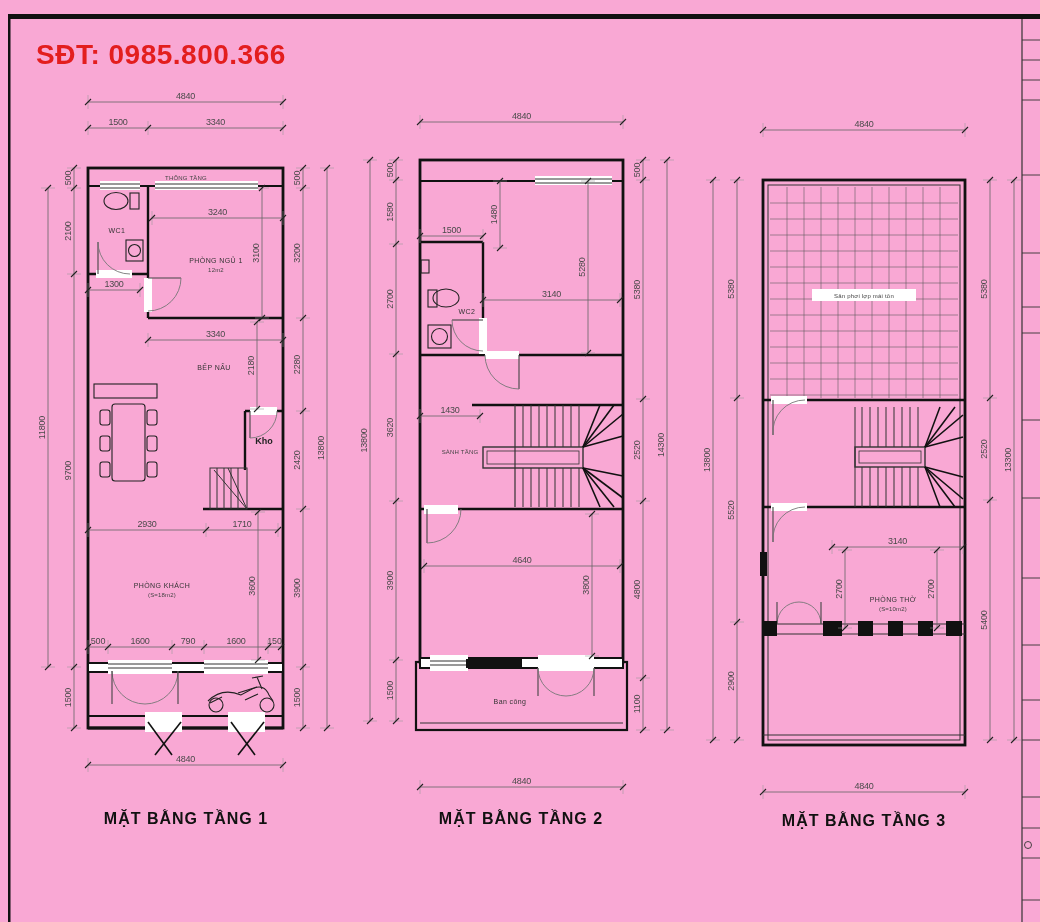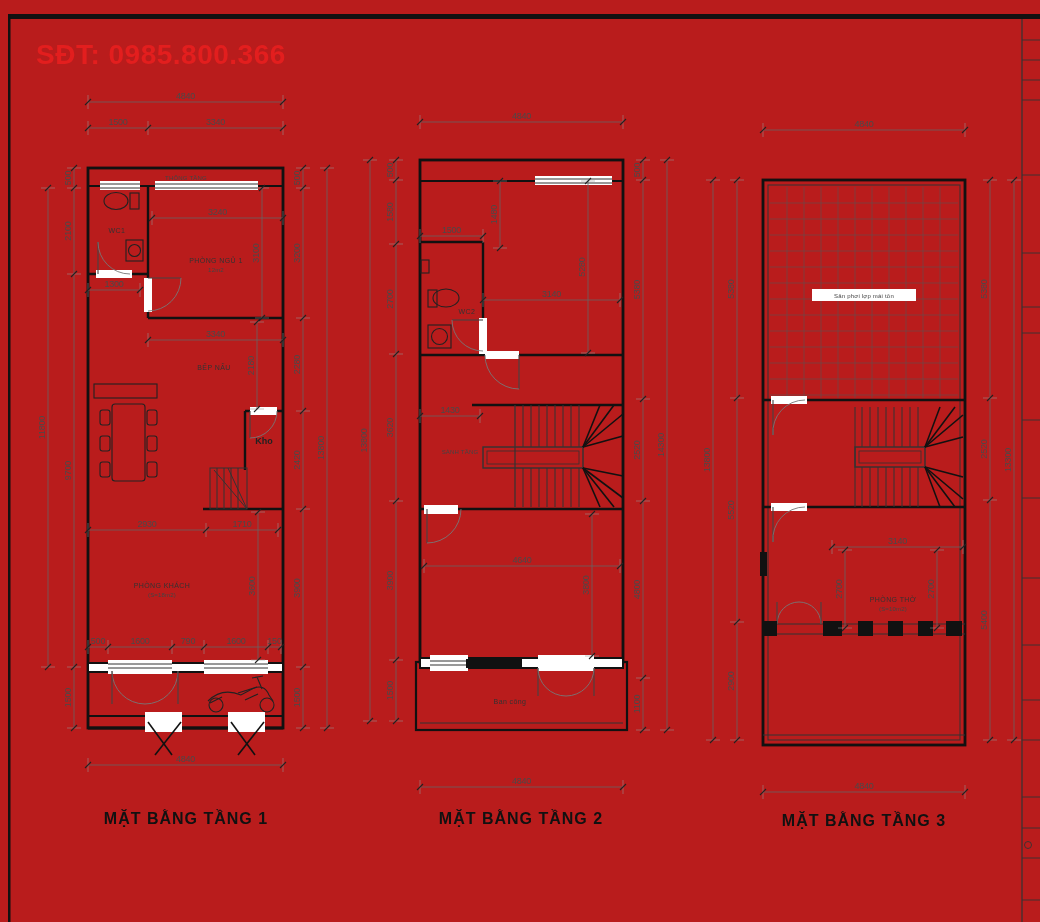--- a/index.html
+++ b/index.html
@@ -1,16 +1,16 @@
 <!DOCTYPE html>
 <html><head>
 <meta charset="utf-8">
 <style>
   html,body{margin:0;padding:0;background:#ffffff;}
-  .sheet{position:relative;width:1040px;height:922px;background:#b91c1c;overflow:hidden;
+  .sheet{position:relative;width:1040px;height:922px;background:#f9a8d4;overflow:hidden;
          font-family:"Liberation Sans", sans-serif;}
   svg text{font-family:"Liberation Sans", sans-serif;}
   .wall{stroke:#111;fill:none;}
   .wfill{fill:#fff;stroke:#111;}
   .thin{stroke:#333;fill:none;}
   .fix{stroke:#222;fill:none;stroke-width:1.1;}
   .arc{stroke:#777;fill:none;stroke-width:0.9;}
   .leaf{stroke:#444;fill:none;stroke-width:1.1;}
   .grid{stroke:#555;stroke-width:0.55;}
   .dimline{stroke:#666;stroke-width:0.8;}

